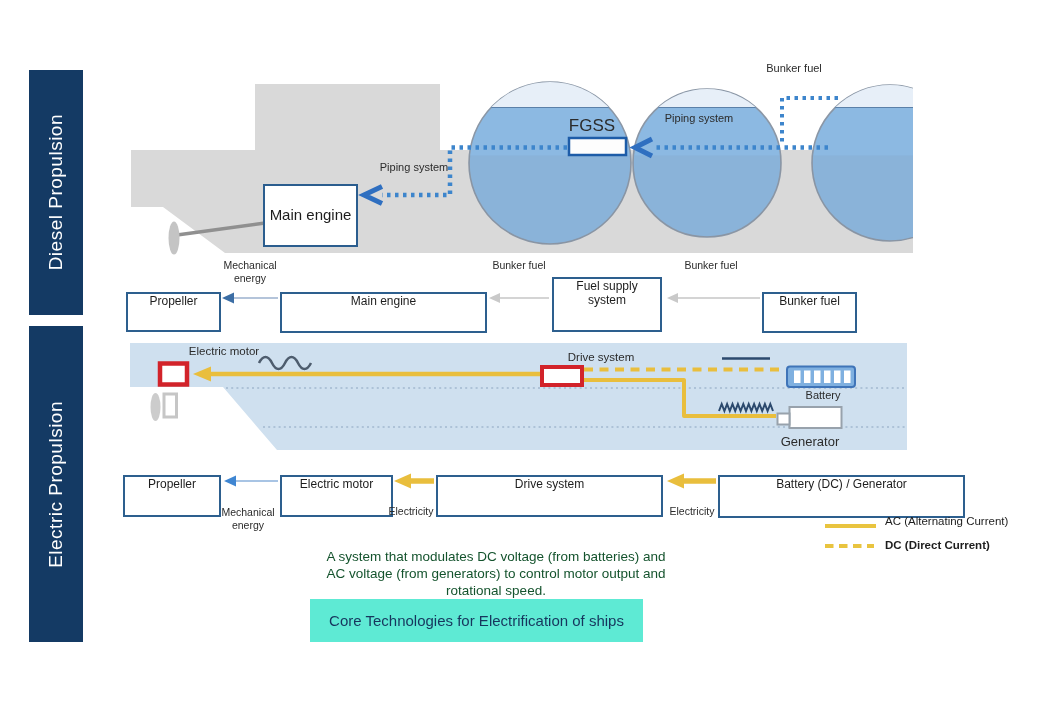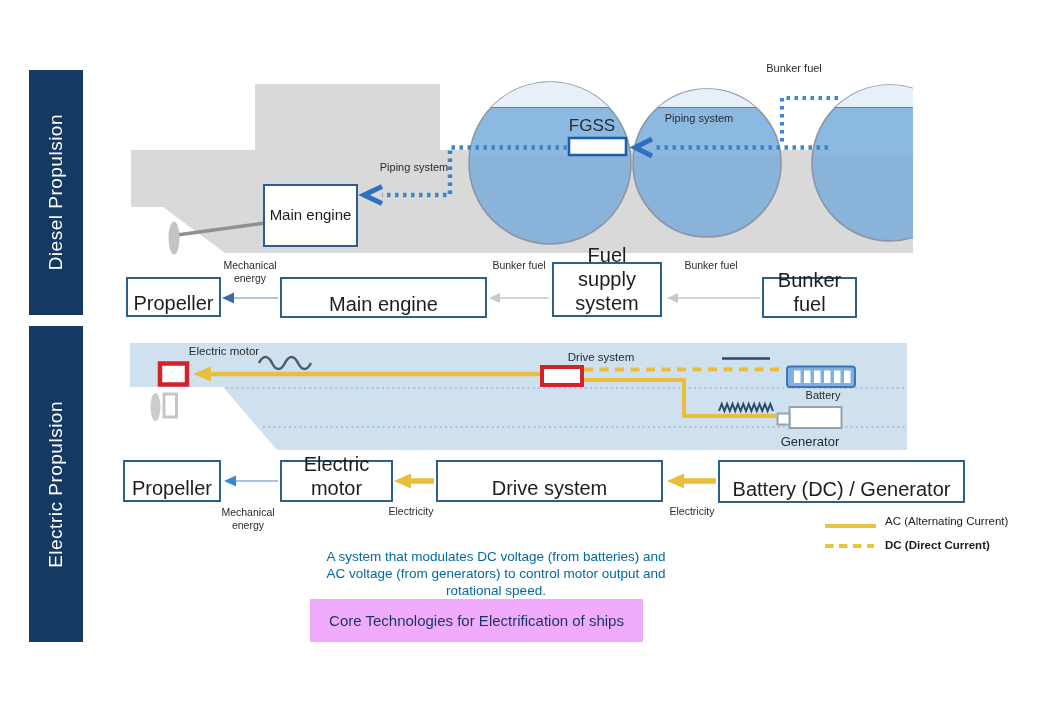--- a/index.html
+++ b/index.html
@@ -6,35 +6,35 @@
   #stage{position:relative;width:1058px;height:706px;background:#ffffff;overflow:hidden;
          font-family:"Liberation Sans","DejaVu Sans",sans-serif;}
   svg{position:absolute;left:0;top:0;}
   
   .sidebar{position:absolute;left:29px;width:54px;background:#143a64;color:#fff;
            display:flex;align-items:center;justify-content:center;}
   .sidebar span{writing-mode:vertical-rl;transform:rotate(180deg);font-size:19px;
                 letter-spacing:.5px;white-space:nowrap;}
   
   .fbox{position:absolute;background:#fff;border:2px solid #2d5f8e;display:flex;
-        align-items:flex-end;justify-content:center;text-align:center;
-        font-size:20px;color:#1d1d1d;line-height:1.2;box-sizing:border-box;}
+        align-items:flex-start;justify-content:center;text-align:center;
+        font-size:12px;color:#1d1d1d;line-height:1.2;box-sizing:border-box;margin-top:15px;}
   
   .lbl{position:absolute;text-align:center;font-size:11px;color:#2b2b2b;line-height:1.22;}
   .lbl.s{font-size:10.5px;}
   
   .shipbox{position:absolute;background:#fff;border:2.5px solid #2b5d8e;display:flex;
            align-items:center;justify-content:center;text-align:center;font-size:15px;
            color:#1d1d1d;line-height:1.25;box-sizing:border-box;}
   .callout-title{position:absolute;left:287px;top:522px;width:400px;text-align:center;
                  font-size:20px;font-weight:bold;color:#d6191f;}
   .callout-body{position:absolute;left:246px;top:548px;width:500px;text-align:center;
-                font-size:13.5px;color:#0369a1;line-height:17px;}
+                font-size:13.5px;color:#14532d;line-height:17px;}
   .callout-body span{display:block;}
-  .banner{position:absolute;left:310px;top:599px;width:333px;height:43px;background:#f0abfc;
+  .banner{position:absolute;left:310px;top:599px;width:333px;height:43px;background:#5eead4;
           display:flex;align-items:center;justify-content:center;font-size:15px;
           color:#17365d;font-weight:500;}
   .legend-lbl{position:absolute;font-size:11.5px;color:#1d1d1d;white-space:nowrap;}
 </style>
 </head>
 <body>
 
 <div id="stage">
 
   <svg width="1058" height="706" viewBox="0 0 1058 706">

